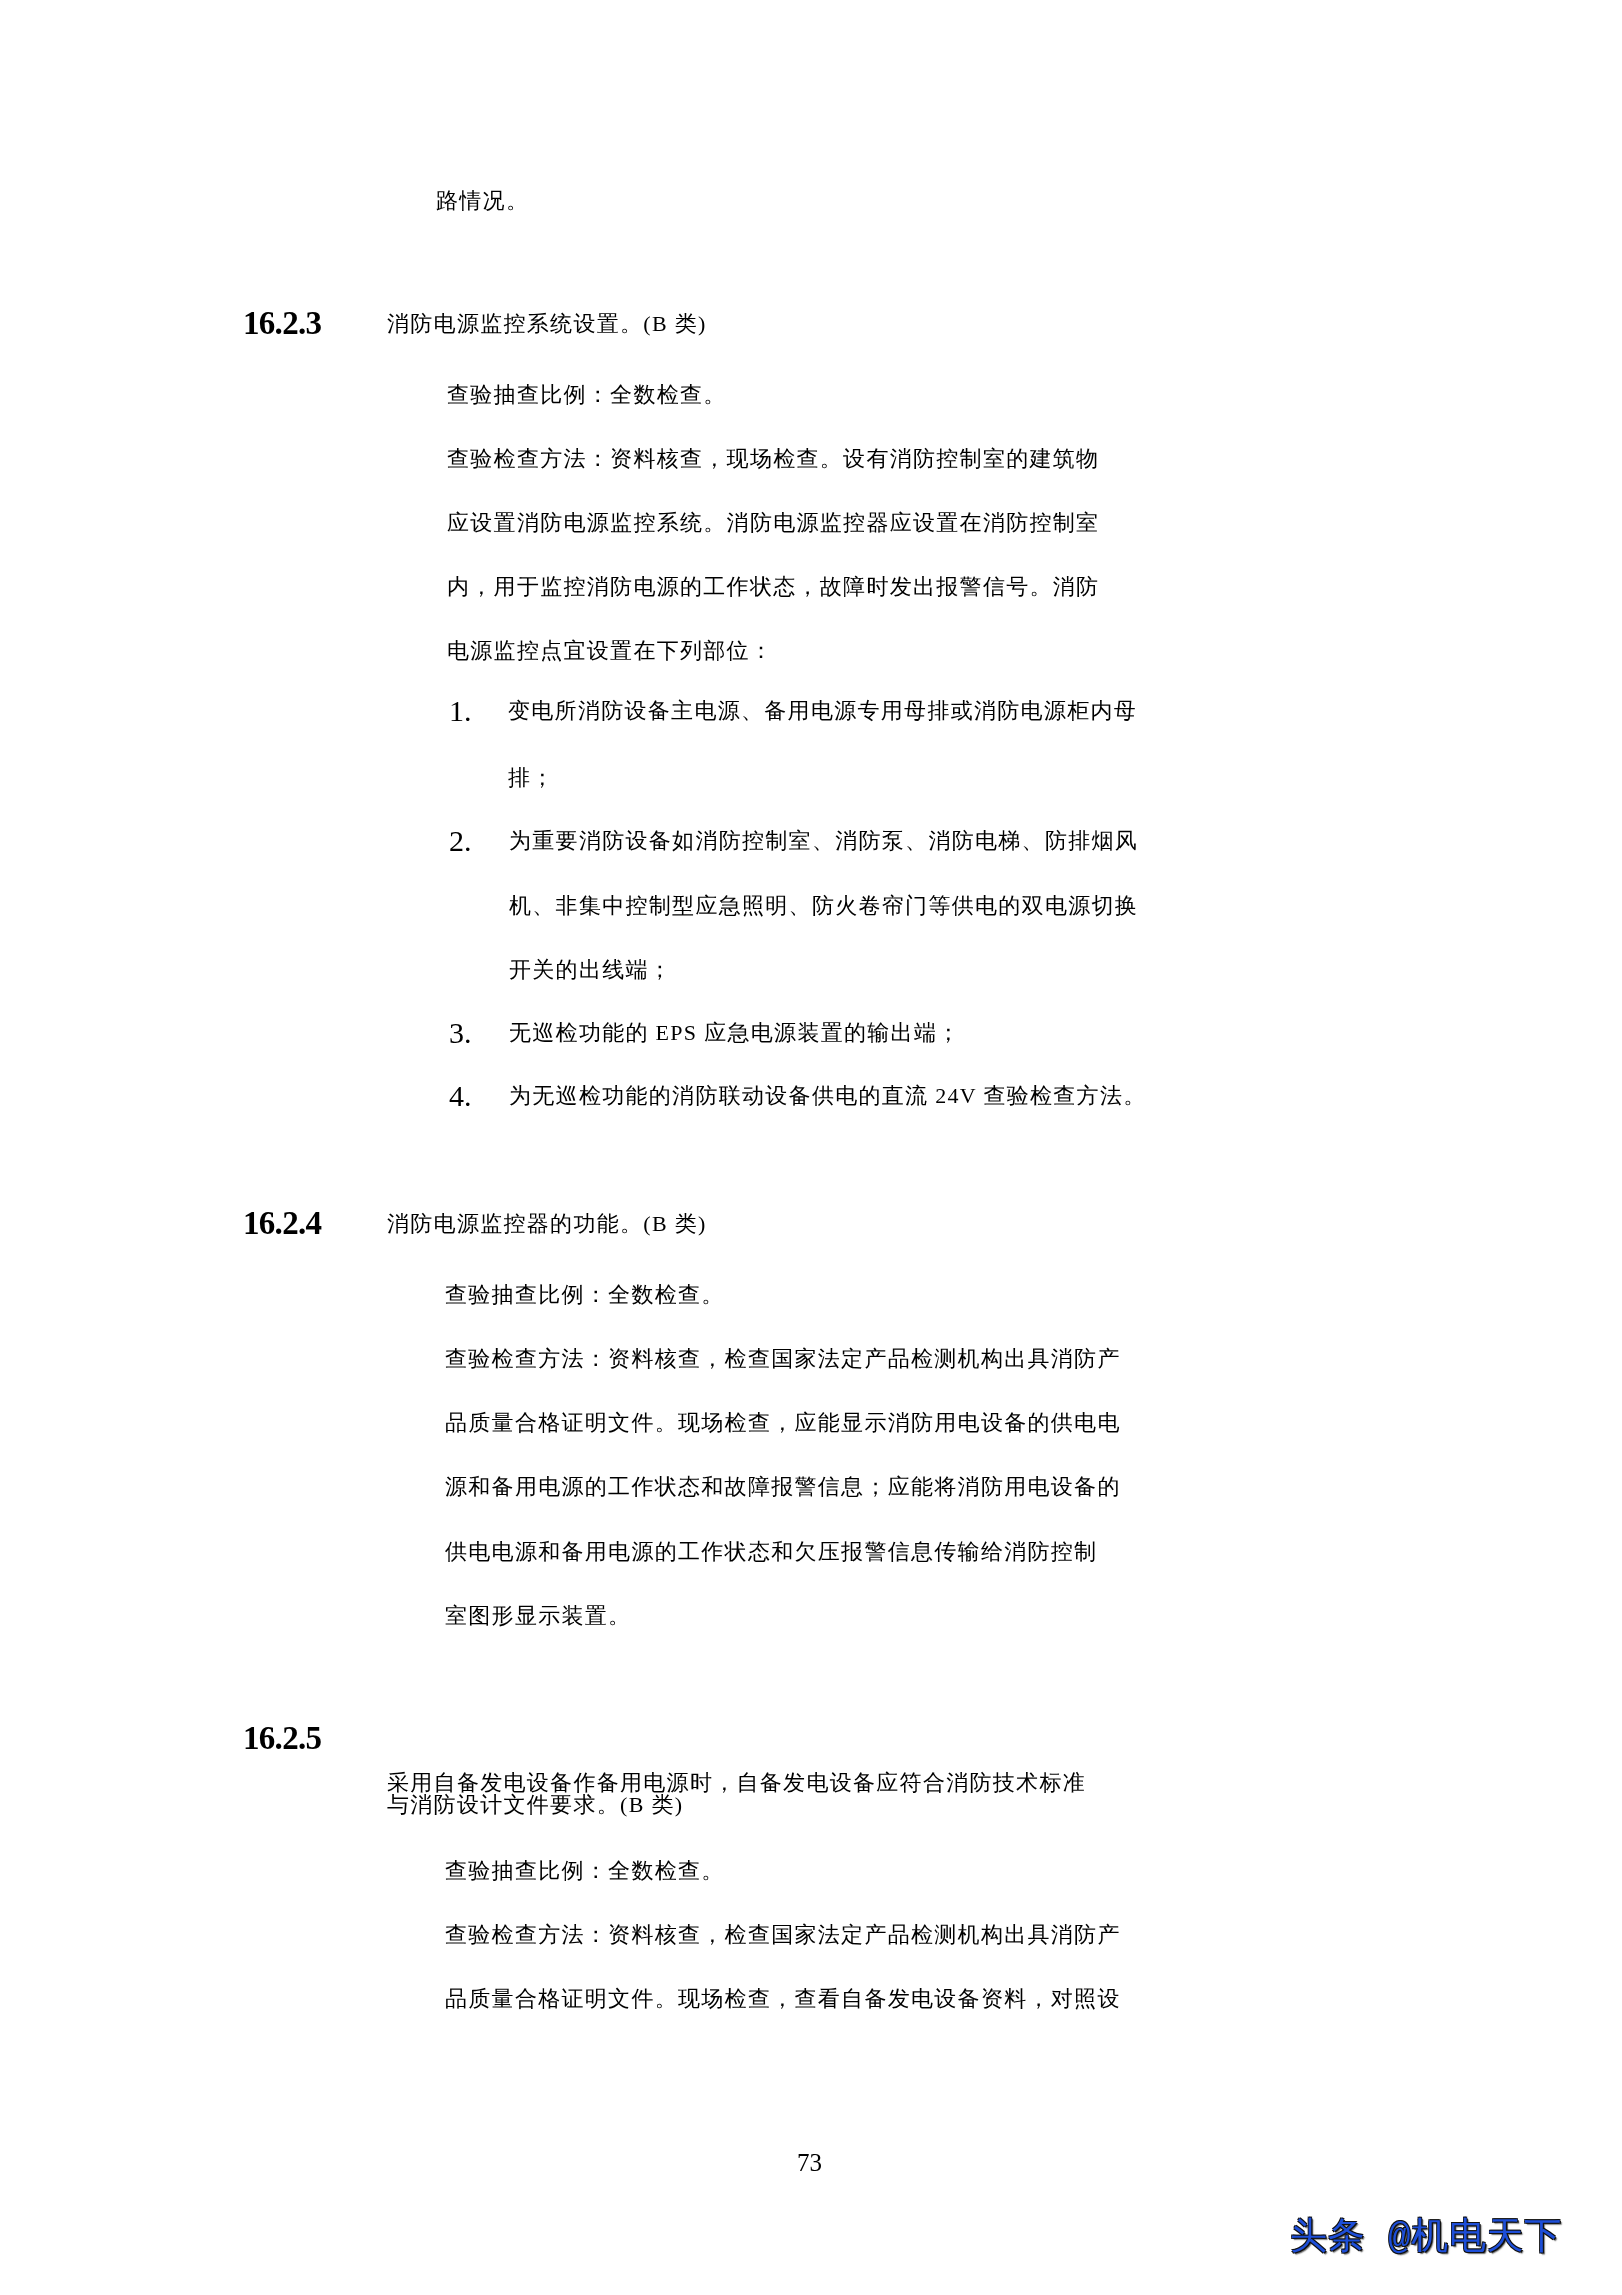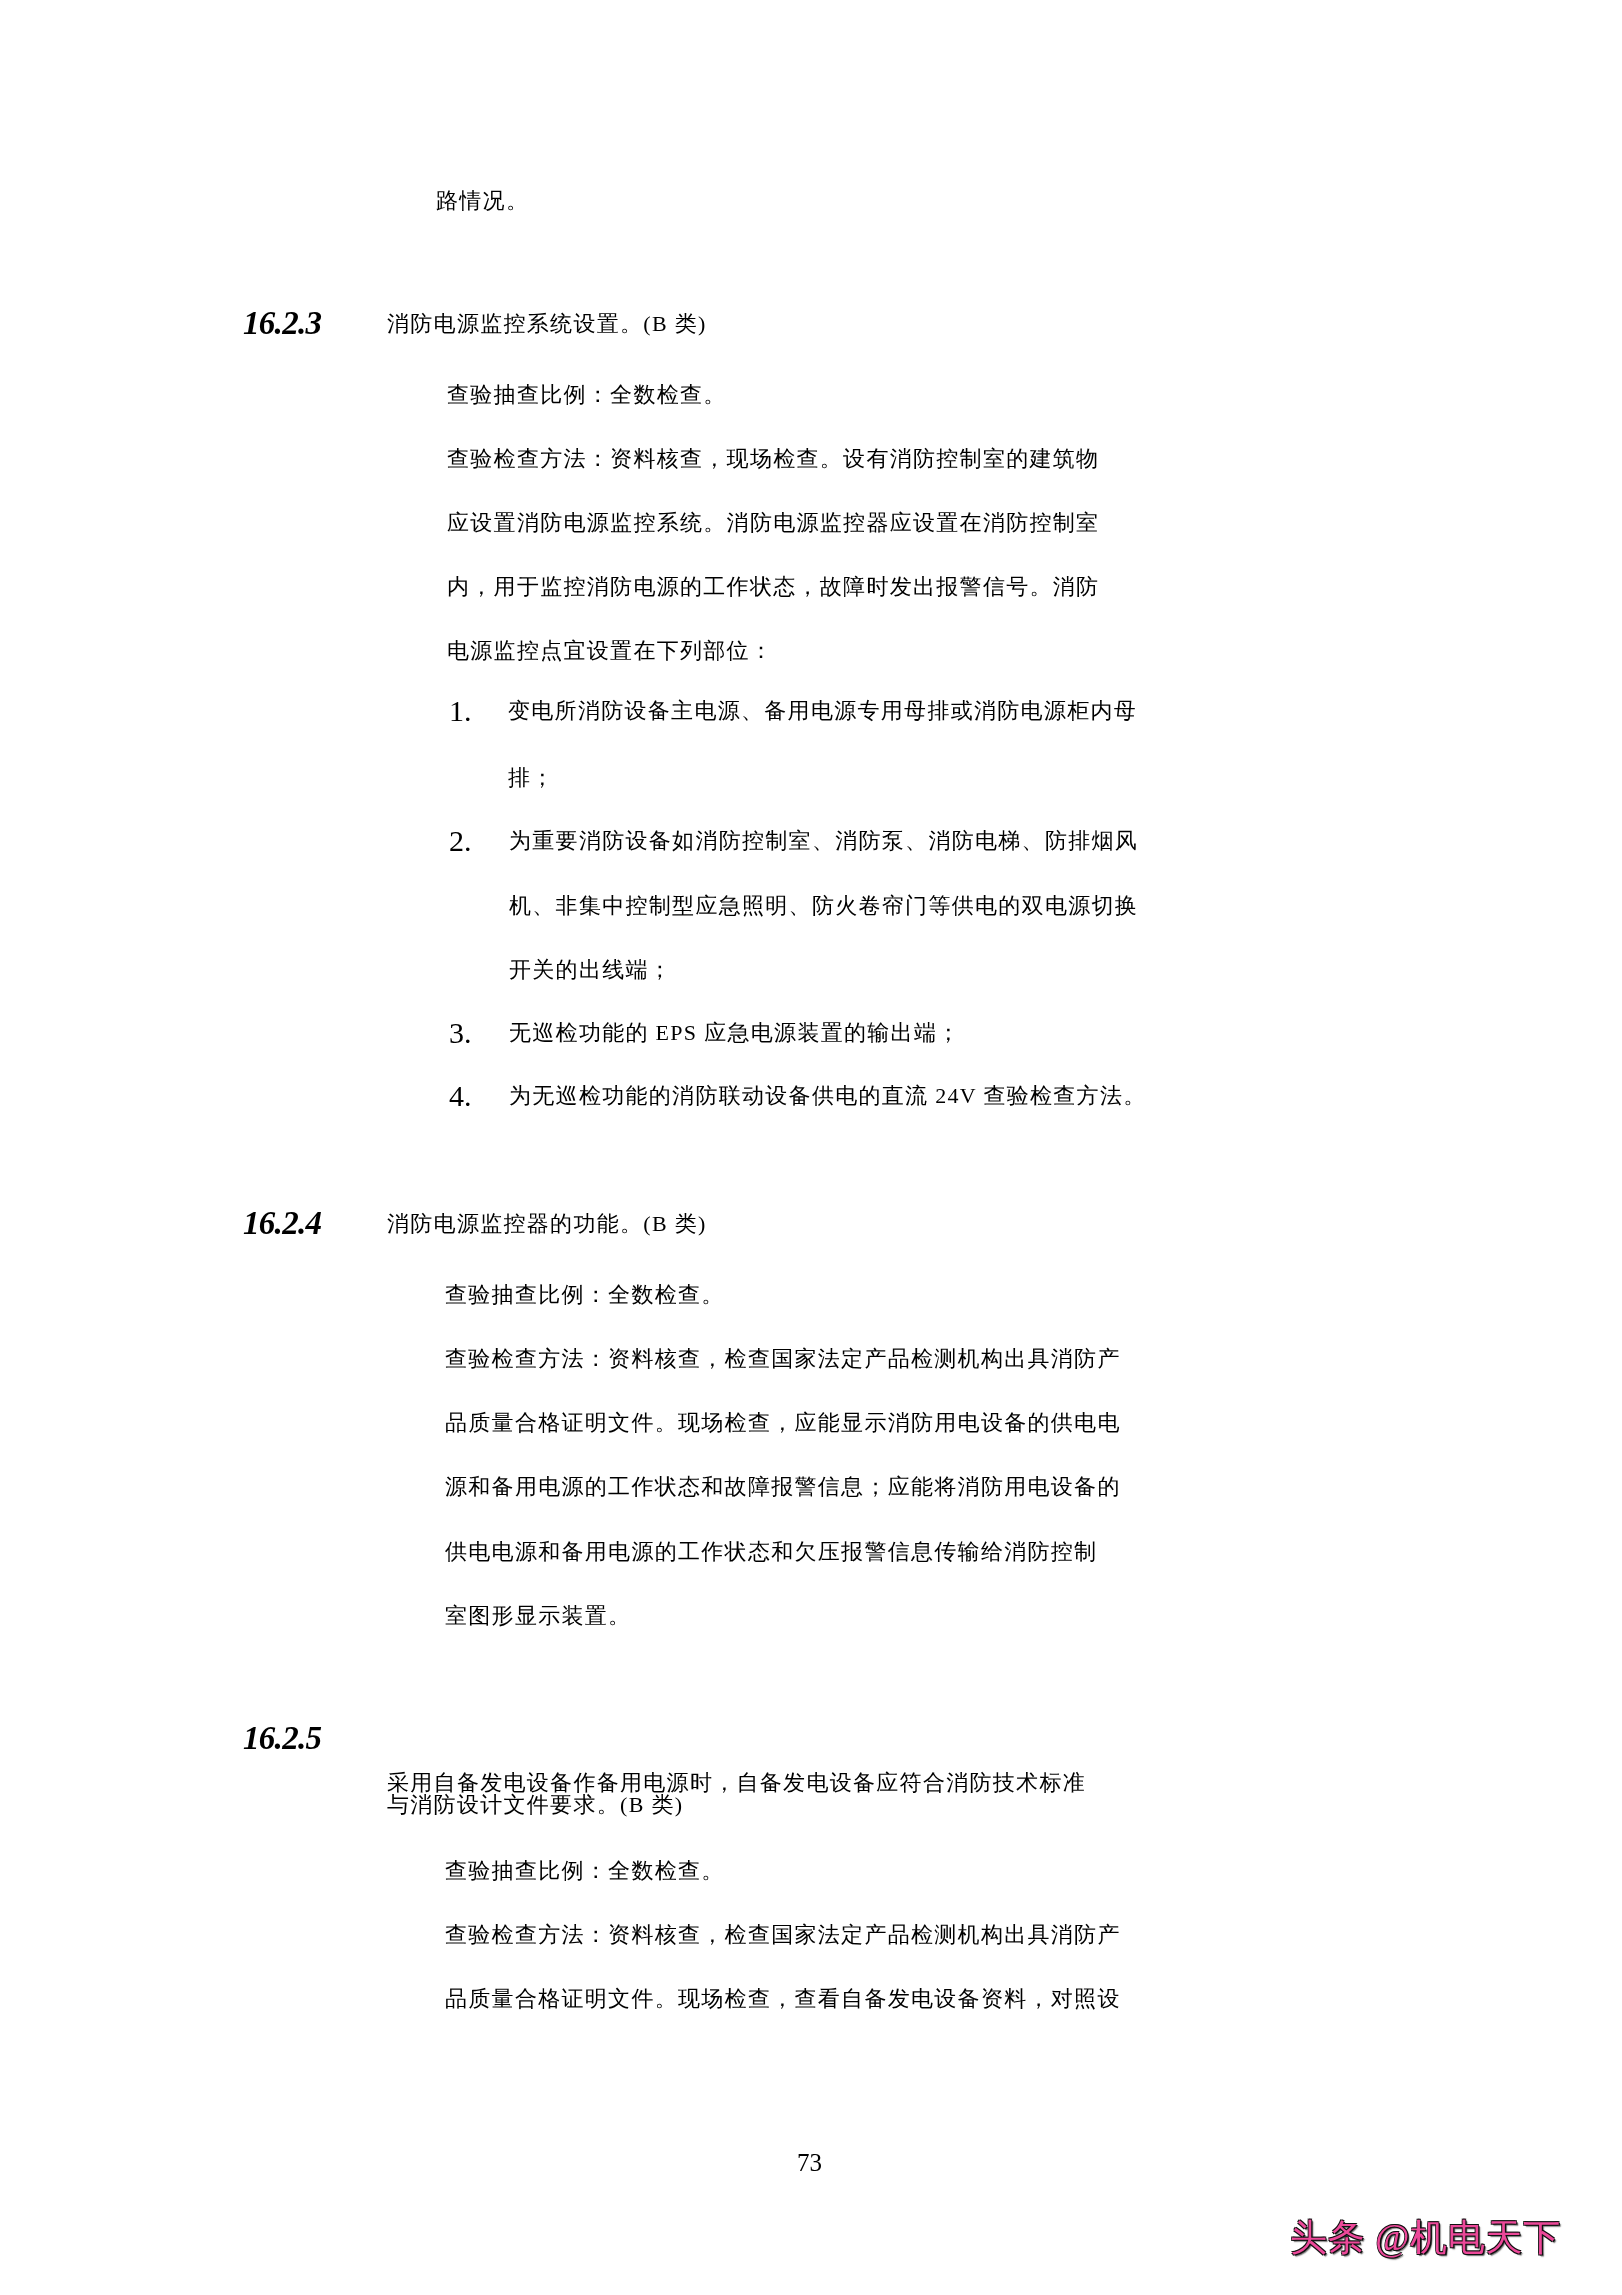--- a/index.html
+++ b/index.html
@@ -19,45 +19,44 @@
       position: absolute;
       font-size: 22px;
       line-height: 37px;
       white-space: nowrap;
       letter-spacing: 1.3px;
     }
     .sec-num {
       position: absolute;
       font-family: "Liberation Serif", serif;
       font-weight: bold;
-      font-style: italic;
       font-size: 33px;
       line-height: 37px;
       letter-spacing: -0.7px;
     }
     .list-num {
       position: absolute;
       font-size: 30px;
       line-height: 37px;
     }
     .page-number {
       position: absolute;
       font-size: 25px;
       line-height: 29px;
       left: 797px;
       top: 2148px;
     }
     .watermark {
       position: absolute;
       left: 1290px;
       top: 2217px;
-      font-family: Liberation Serif, serif;
+      font-family: Liberation Mono, monospace;
       font-size: 37px;
       line-height: 42px;
-      color: #ec4899;
+      color: #1d4ed8;
       letter-spacing: 0.7px;
       text-shadow:
         1.3px 1.3px 0 #111, -0.7px -0.7px 0 #111, 0.7px -0.7px 0 #111, -0.7px 0.7px 0 #111,
         2px 2px 1.3px rgba(0,0,0,0.6);
     }
   </style>
 </head>
 <body>
 
 <div class="line" style="left:436px; top:182px;">路情况。</div>

